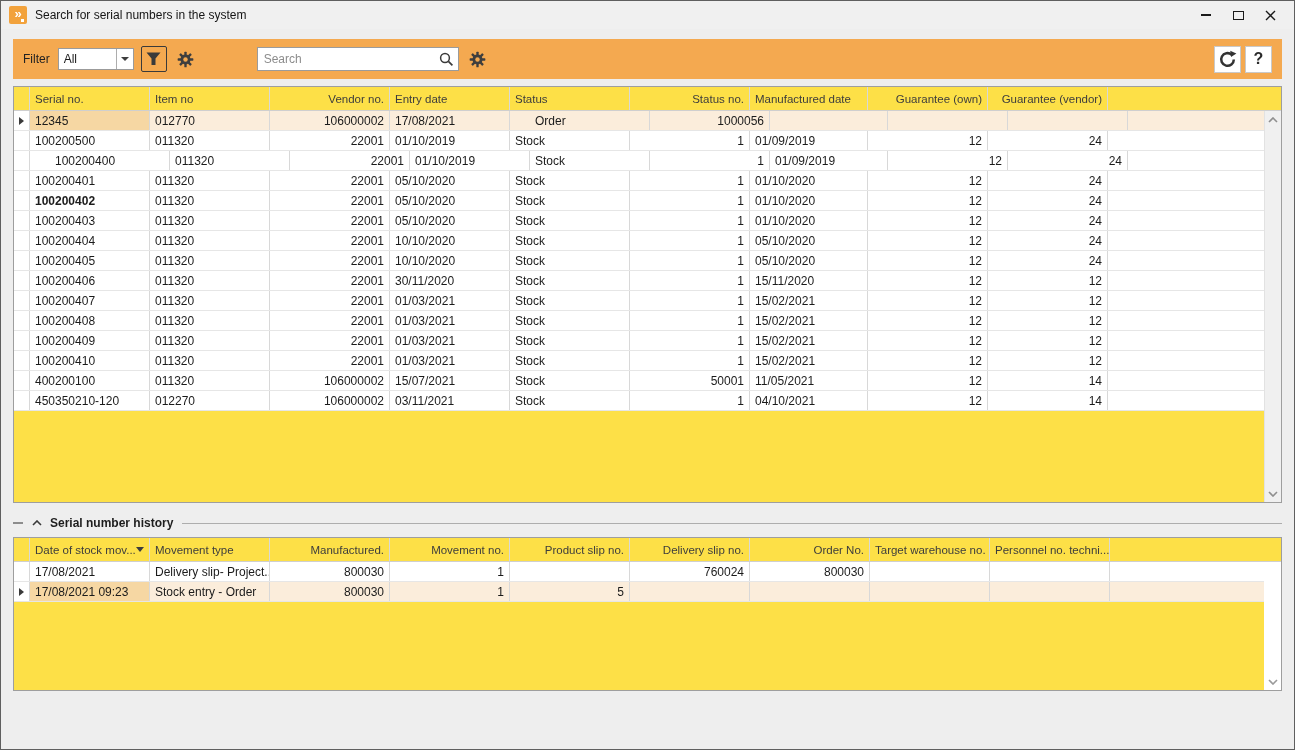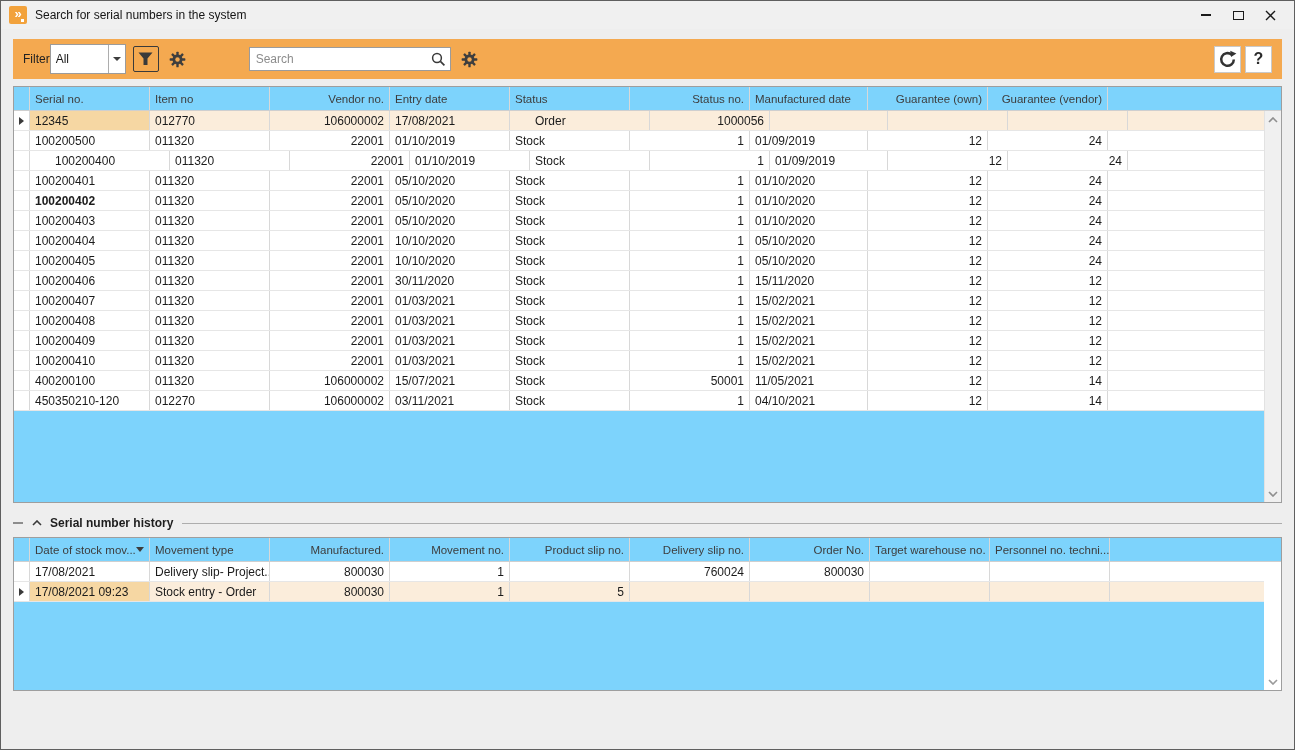--- a/index.html
+++ b/index.html
@@ -22,21 +22,21 @@
   .glyph-min { width:10px; height:2px; background:#1a1a1a; }
   .glyph-max { width:11px; height:9px; border:1.5px solid #1a1a1a; background:transparent; }
   
   .client { padding:0 12px; }
   .toolbar {
     margin-top:10px; height:40px; background:#f4a950;
     display:flex; align-items:center; padding:0 10px;
   }
   .filter-label { font-size:12px; color:#222; }
   .combo {
-    width:76px; height:30px; background:#fff; border:1px solid #9b9b9b;
+    margin-left:8px; width:76px; height:22px; background:#fff; border:1px solid #9b9b9b;
     display:flex; align-items:center; font-size:12px; color:#1a1a1a;
   }
   .combo-value { flex:1; padding-left:5px; overflow:hidden; white-space:nowrap; }
   .combo-btn { width:17px; height:100%; border-left:1px solid #adadad; display:flex; align-items:center; justify-content:center; }
   .tri-down { width:0; height:0; border-left:4px solid transparent; border-right:4px solid transparent; border-top:4px solid #3d3d3d; }
   .funnel-btn {
     margin-left:7px; width:26px; height:26px; border:1.5px solid #3a3a3a; border-radius:2px;
     background:transparent; display:flex; align-items:center; justify-content:center; cursor:default;
   }
   .gear { margin-left:10px; width:18px; height:18px; display:flex; align-items:center; justify-content:center; }
@@ -54,21 +54,21 @@
     font-size:16px; font-weight:bold; color:#2b2b2b;
   }
   .tool-sq + .tool-sq { margin-left:4px; }
   
   .expandbar {
     margin-top:2px; height:19px; background:#f4a950;
     display:flex; align-items:center; justify-content:center; gap:8px;
   }
   .expand-label { font-size:12px; color:#2e2e2e; }
   
-  .grid { background:#7dd3fc; border:1px solid #9e9e9e; display:flex; flex-direction:column; }
+  .grid { background:#fde047; border:1px solid #9e9e9e; display:flex; flex-direction:column; }
   .main-grid { margin-top:7px; height:417px; }
   .history-grid { height:154px;justify-content:flex-end; }
   .grid-head { display:flex; height:24px; border-bottom:1px solid #cfcfcf; flex:0 0 auto; }
   .grid-lower { display:flex; flex:1; min-height:0; }
   .grid-body { flex:1; overflow:hidden; }
   .cell {
     height:100%; border-right:1px solid #d8d8d8; padding:0 5px;
     display:flex; align-items:center; font-size:12px; color:#1b1b1b;
     white-space:nowrap; overflow:hidden; flex:0 0 auto;
   }

